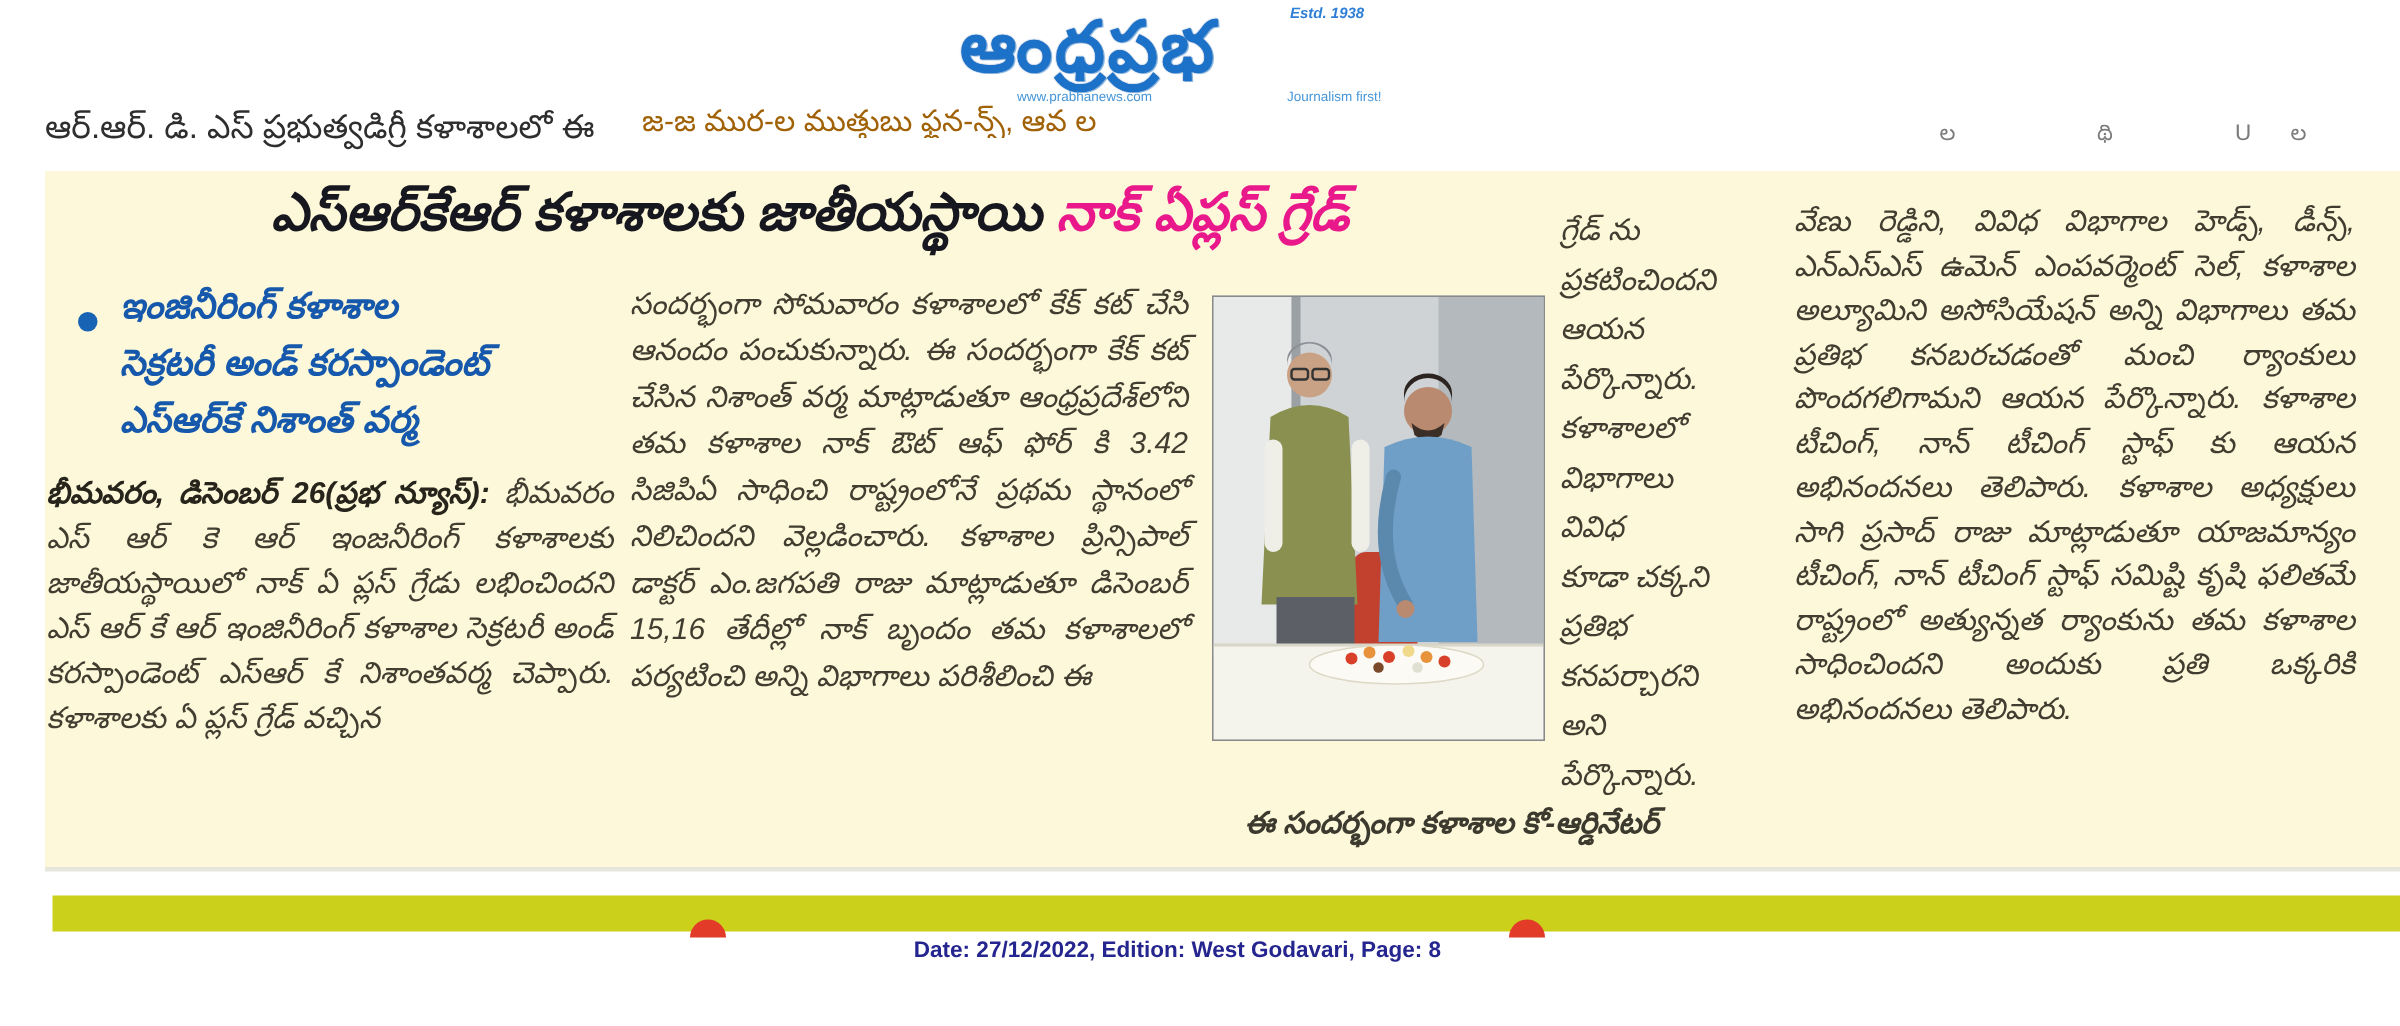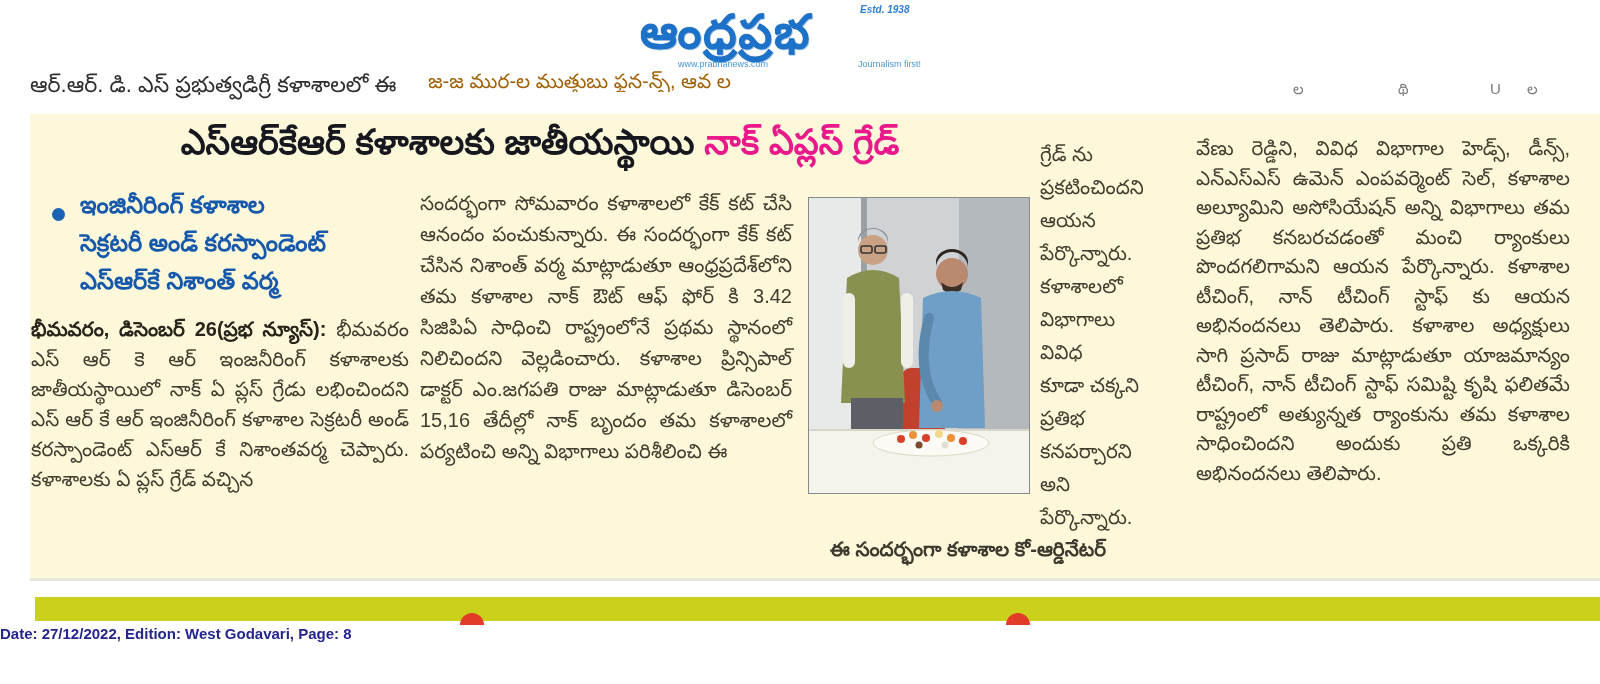--- a/index.html
+++ b/index.html
@@ -20,21 +20,21 @@
   .tagline{position:absolute;left:858px;top:57px;font-size:9px;color:#4796d8;}
   
   .strip-left{position:absolute;left:30px;top:72px;font-size:22px;color:#2e2e2e;}
   .strip-mid-wrap{position:absolute;left:428px;top:70px;width:390px;height:22px;overflow:hidden;}
   .strip-mid{font-size:20px;color:#a16207;white-space:nowrap;}
   .strip-frag{position:absolute;top:80px;font-size:15px;color:#7b7b7b;}
   .f0{left:1293px;} .f1{left:1398px;} .f2{left:1490px;} .f3{left:1527px;}
   
   .article{
     position:absolute;left:30px;top:114px;width:1570px;height:464px;
-    background:#fcf8d9;box-shadow:0 3px 0 rgba(120,115,60,0.18);
+    background:#fcf8d9;box-shadow:0 3px 0 rgba(120,115,60,0.18);font-style:italic;
   }
   .headline{
     position:absolute;left:60px;top:8px;width:900px;text-align:center;
     font-size:35px;font-weight:700;color:#17171f;letter-spacing:0;
   }
   .headline .hl{color:#e9198c;}
   .bullet{
     position:absolute;left:22px;top:94px;width:13px;height:13px;border-radius:50%;
     background:#1863b4;
   }
@@ -57,21 +57,21 @@
     font-size:20px;color:#3c3a2e;font-weight:600;
   }
   .col3{position:absolute;left:1010px;top:24px;width:160px;
     font-size:20px;line-height:33px;color:#413e31;}
   .col4{position:absolute;left:1166px;top:20px;width:374px;line-height:29.5px;}
   
   .greenstrip{position:absolute;left:35px;top:597px;width:1565px;height:24px;background:#cbd01b;}
   .reddot{position:absolute;width:24px;height:12px;background:#e23b28;
     border-radius:12px 12px 0 0;}
   .d0{left:460px;top:613px;} .d1{left:1006px;top:613px;}
-  .footer{position:absolute;left:0;top:624px;width:1570px;text-align:left;
+  .footer{position:absolute;left:0;top:624px;width:1570px;text-align:center;
     color:#25258f;font-weight:700;font-size:15px;line-height:19px;}
   .footer a{color:#25258f;text-decoration:underline;}
   .src-label{text-decoration:none;}
 </style>
 </head>
 <body>
 
 <div class="masthead">
   <div class="estd">Estd. 1938</div>
   <div class="logo">ఆంధ్రప్రభ</div>

